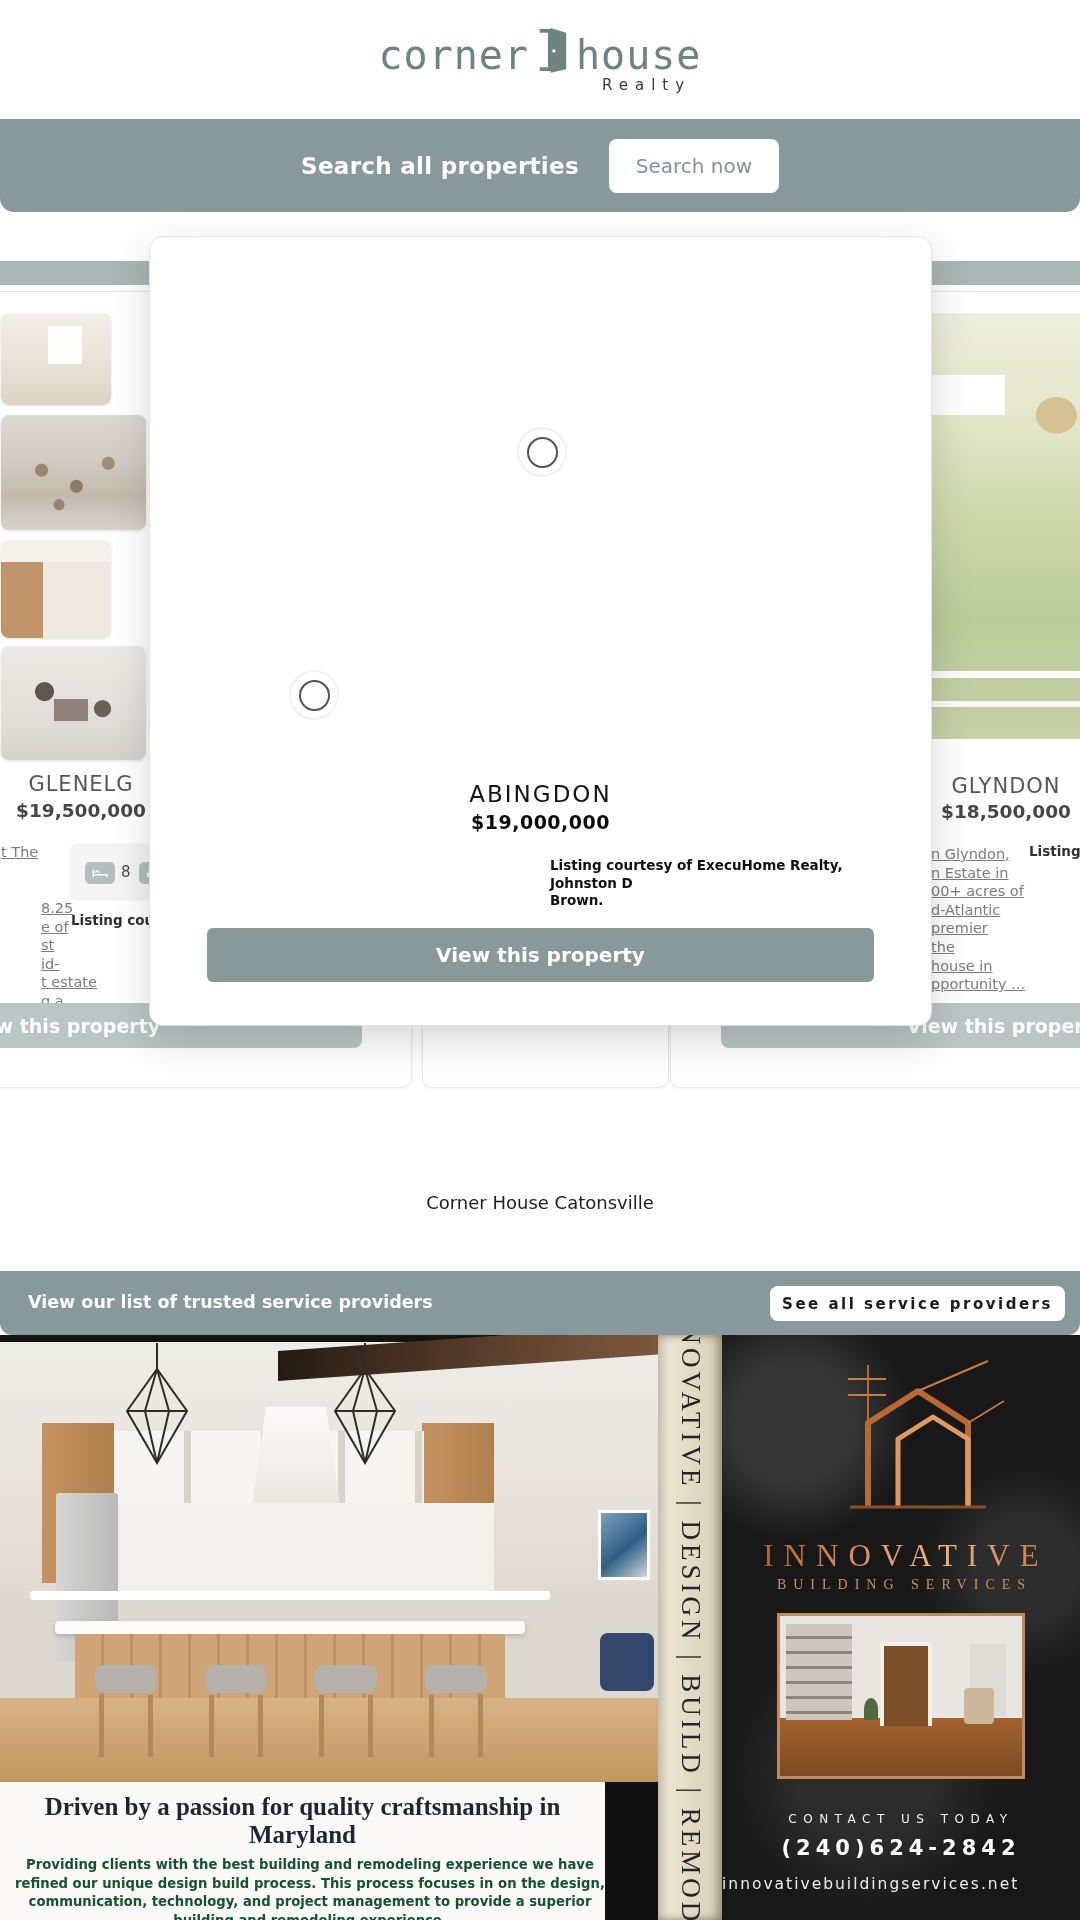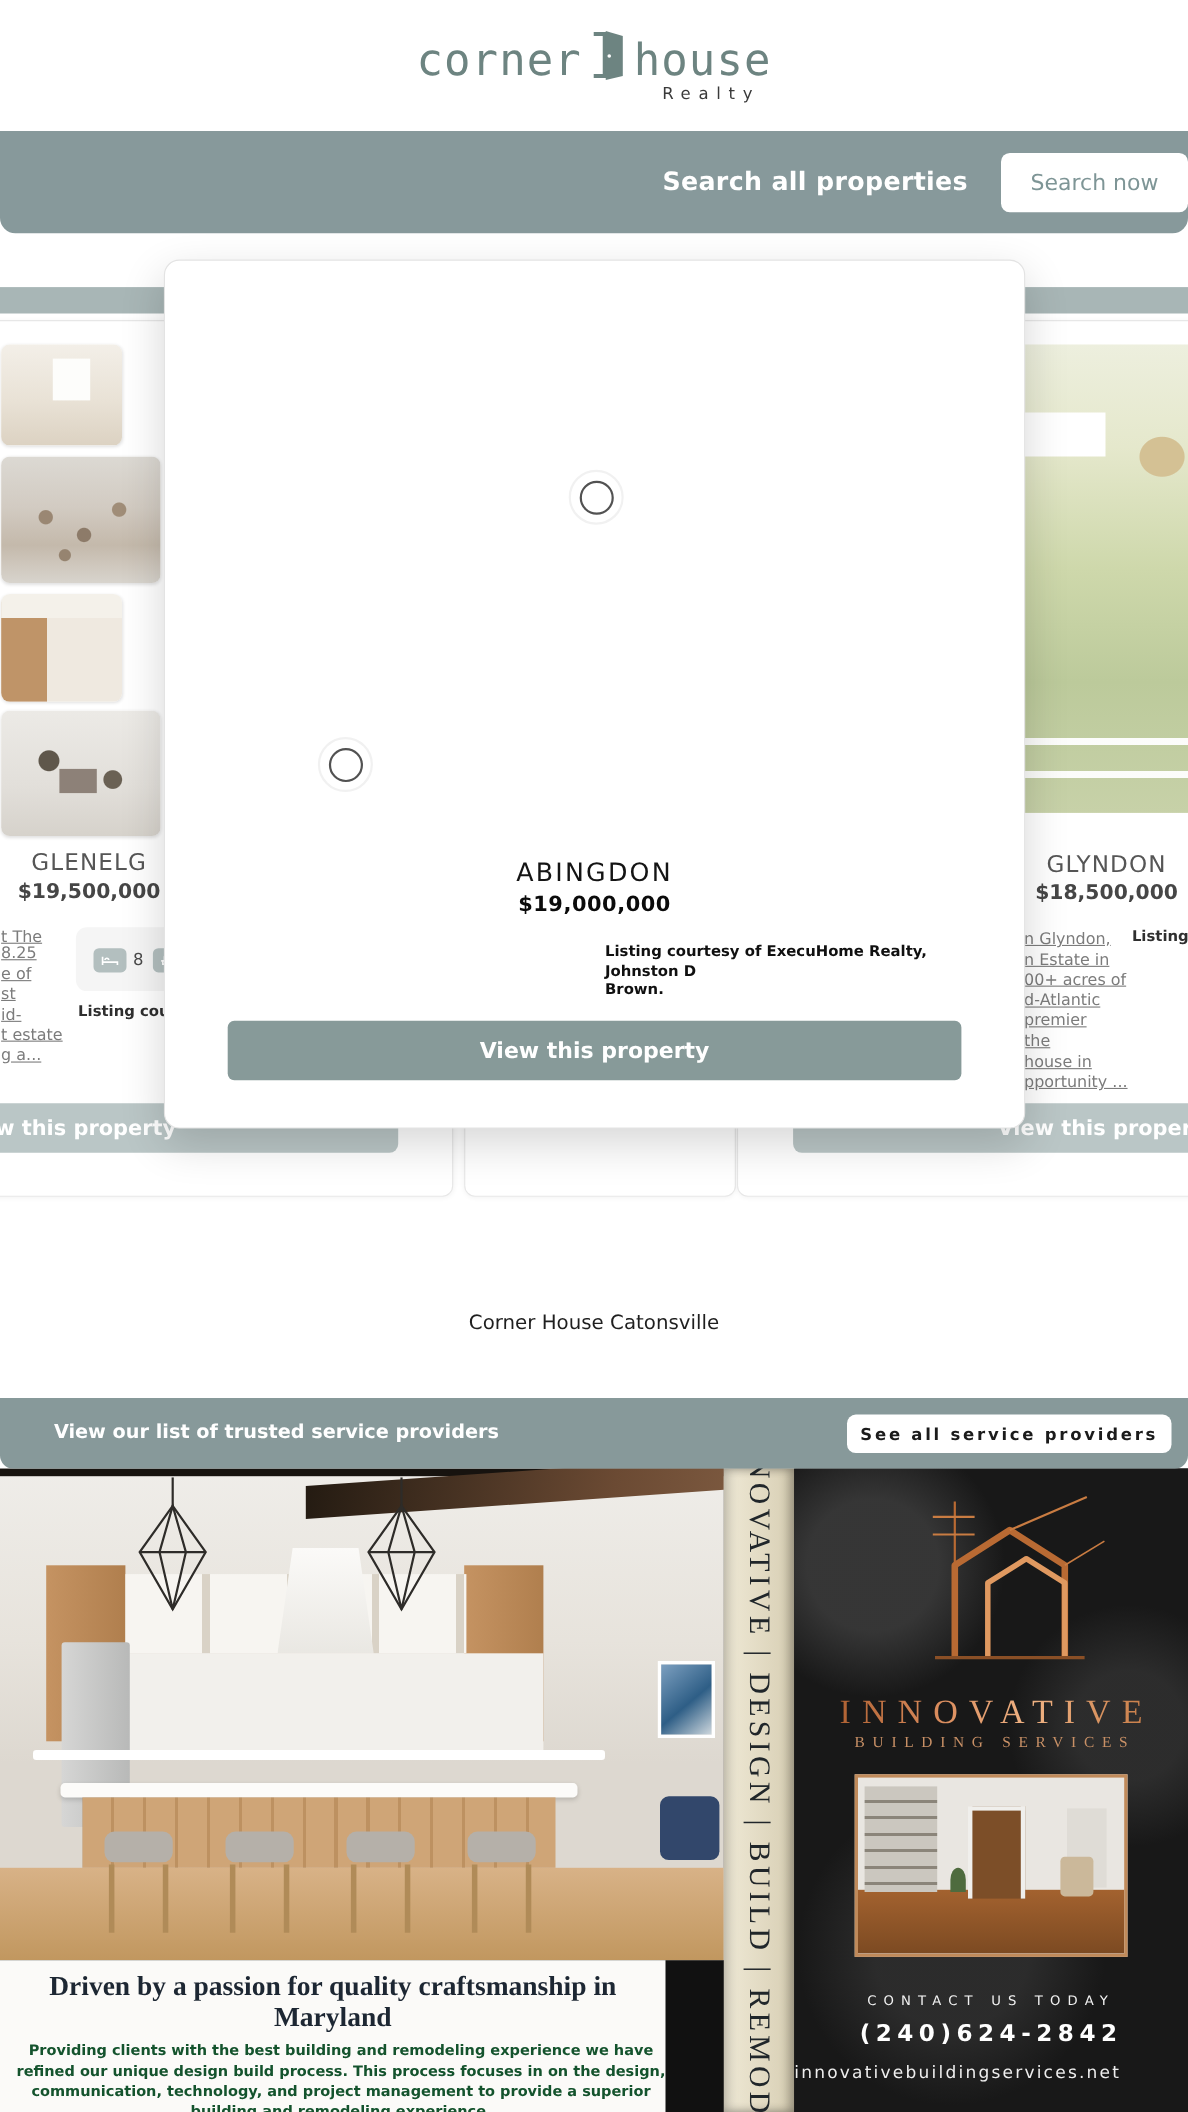--- a/index.html
+++ b/index.html
@@ -10,21 +10,21 @@
   .header{position:absolute;left:0;top:0;width:1080px;height:119px;background:#fff;}
   .logo-row{position:absolute;left:0;top:26px;width:1080px;display:flex;justify-content:center;
             align-items:flex-end;gap:8px;cursor:pointer;}
   .logo-word{font-family:"DejaVu Sans Mono",monospace;font-size:40px;color:#6d8481;letter-spacing:1px;}
   .logo-door{width:31px;height:48px;}
   .logo-sub{position:absolute;left:calc(50% + 62px);top:76px;font-size:15px;letter-spacing:7px;
             color:#3a3a3a;font-weight:500;}
 
   
   .searchbar{position:absolute;left:0;top:119px;width:1080px;height:93px;background:#87999b;
-             border-radius:0 0 14px 14px;display:flex;align-items:center;justify-content:flex-end;gap:30px;}
+             border-radius:0 0 14px 14px;display:flex;align-items:center;justify-content:center;gap:30px;}
   .search-label{color:#fff;font-size:23px;font-weight:700;letter-spacing:.3px;}
   .search-btn{width:170px;height:54px;background:#fff;border:none;border-radius:8px;color:#7e9596;
               font-size:20px;font-weight:500;font-family:inherit;cursor:pointer;}
 
   
   .section-strip{position:absolute;left:0;top:261px;width:1080px;height:24px;background:#a8b6b6;}
   .card{position:absolute;top:291px;height:795px;background:#fff;border:1px solid #e7e7e7;
         border-radius:10px;box-shadow:0 1px 5px rgba(0,0,0,.05);}
   .card-left{left:-250px;width:660px;}
   .card-mid{left:422px;width:245px;}
@@ -54,21 +54,21 @@
                repeating-linear-gradient(180deg,transparent 0 84%,rgba(255,255,255,.95) 84% 85.6%,transparent 85.6% 91%,rgba(255,255,255,.95) 91% 92.6%,transparent 92.6% 100%),
                linear-gradient(180deg,#edefde 0%,#e5e8cc 22%,#ced8ab 48%,#bcca9b 72%,#c7d1a8 100%);}
   .card-title{position:absolute;left:0;width:100%;top:480px;text-align:center;font-size:21px;
               letter-spacing:1px;color:#565656;font-weight:500;}
   .card-price{position:absolute;left:0;width:100%;top:508px;text-align:center;font-size:18.5px;
               color:#464646;font-weight:700;}
   .card-right .card-title{top:482px;}
   .card-right .card-price{top:509px;}
   .dline{height:18.6px;line-height:18.6px;font-size:14.5px;color:#7c7c7c;white-space:nowrap;text-decoration:underline;}
   .desc-l1{position:absolute;left:250px;top:551px;}
-  .desc-lrest{position:absolute;left:250px;top:566px;}
+  .desc-lrest{position:absolute;left:250px;top:607px;padding-left:40px;}
   .desc-r{position:absolute;left:260px;top:553px;}
   .badge{position:absolute;left:318px;top:551px;width:92px;height:58px;background:#f5f5f5;border-radius:10px;}
   .badge-tile{position:absolute;top:19px;width:30px;height:22px;background:#b3bfbf;border-radius:5px;
               display:flex;align-items:center;justify-content:center;}
   .badge-num{position:absolute;left:52px;top:20px;font-size:15px;color:#4a4a4a;}
   .listing-note{position:absolute;font-size:13.5px;font-weight:700;color:#2f2f2f;white-space:nowrap;}
   .note-left{left:320px;top:620px;width:84px;overflow:hidden;}
   .note-right{left:358px;top:551px;}
   .card-btn{position:absolute;top:711px;height:45px;background:#bac6c6;border:none;border-radius:8px;
             color:#fff;font-size:19px;font-weight:700;font-family:inherit;cursor:pointer;
@@ -92,21 +92,21 @@
                color:#0b0b0b;font-weight:800;letter-spacing:.5px;}
   .modal-courtesy{position:absolute;left:400px;top:620px;width:322px;font-size:13.5px;font-weight:700;
                   color:#101010;line-height:17.5px;}
   .modal-cta{position:absolute;left:57px;top:691px;width:667px;height:54px;background:#879a99;
              border:none;border-radius:6px;color:#fff;font-size:20px;font-weight:600;
              font-family:inherit;cursor:pointer;}
 
   
   .providers{position:absolute;left:0;top:1271px;width:1080px;height:64px;background:#87999a;
              border-radius:0 0 12px 12px;z-index:6;}
-  .prov-label{position:absolute;left:49px;top:21px;color:#fff;font-size:17.5px;font-weight:700;}
+  .prov-label{position:absolute;left:28px;top:21px;color:#fff;font-size:17.5px;font-weight:700;}
   .prov-btn{position:absolute;right:15px;top:15px;width:295px;height:35px;background:#fff;border:none;
             border-radius:8px;font-size:15px;font-weight:600;letter-spacing:2.5px;color:#1b1b1b;
             font-family:inherit;cursor:pointer;}
 
   
   .ad{position:absolute;left:0;top:1335px;width:1080px;height:585px;background:#111;}
   .ad-kitchen{position:absolute;left:0;top:0;width:658px;height:447px;overflow:hidden;cursor:pointer;
               background:linear-gradient(180deg,#efede9 0,#e7e3dc 35%,#ddd8d0 60%);}
   .k-topdark{position:absolute;left:0;top:0;width:100%;height:7px;background:#17130f;}
   .k-beam{position:absolute;right:-20px;top:2px;width:400px;height:30px;transform:skewY(-4deg);

